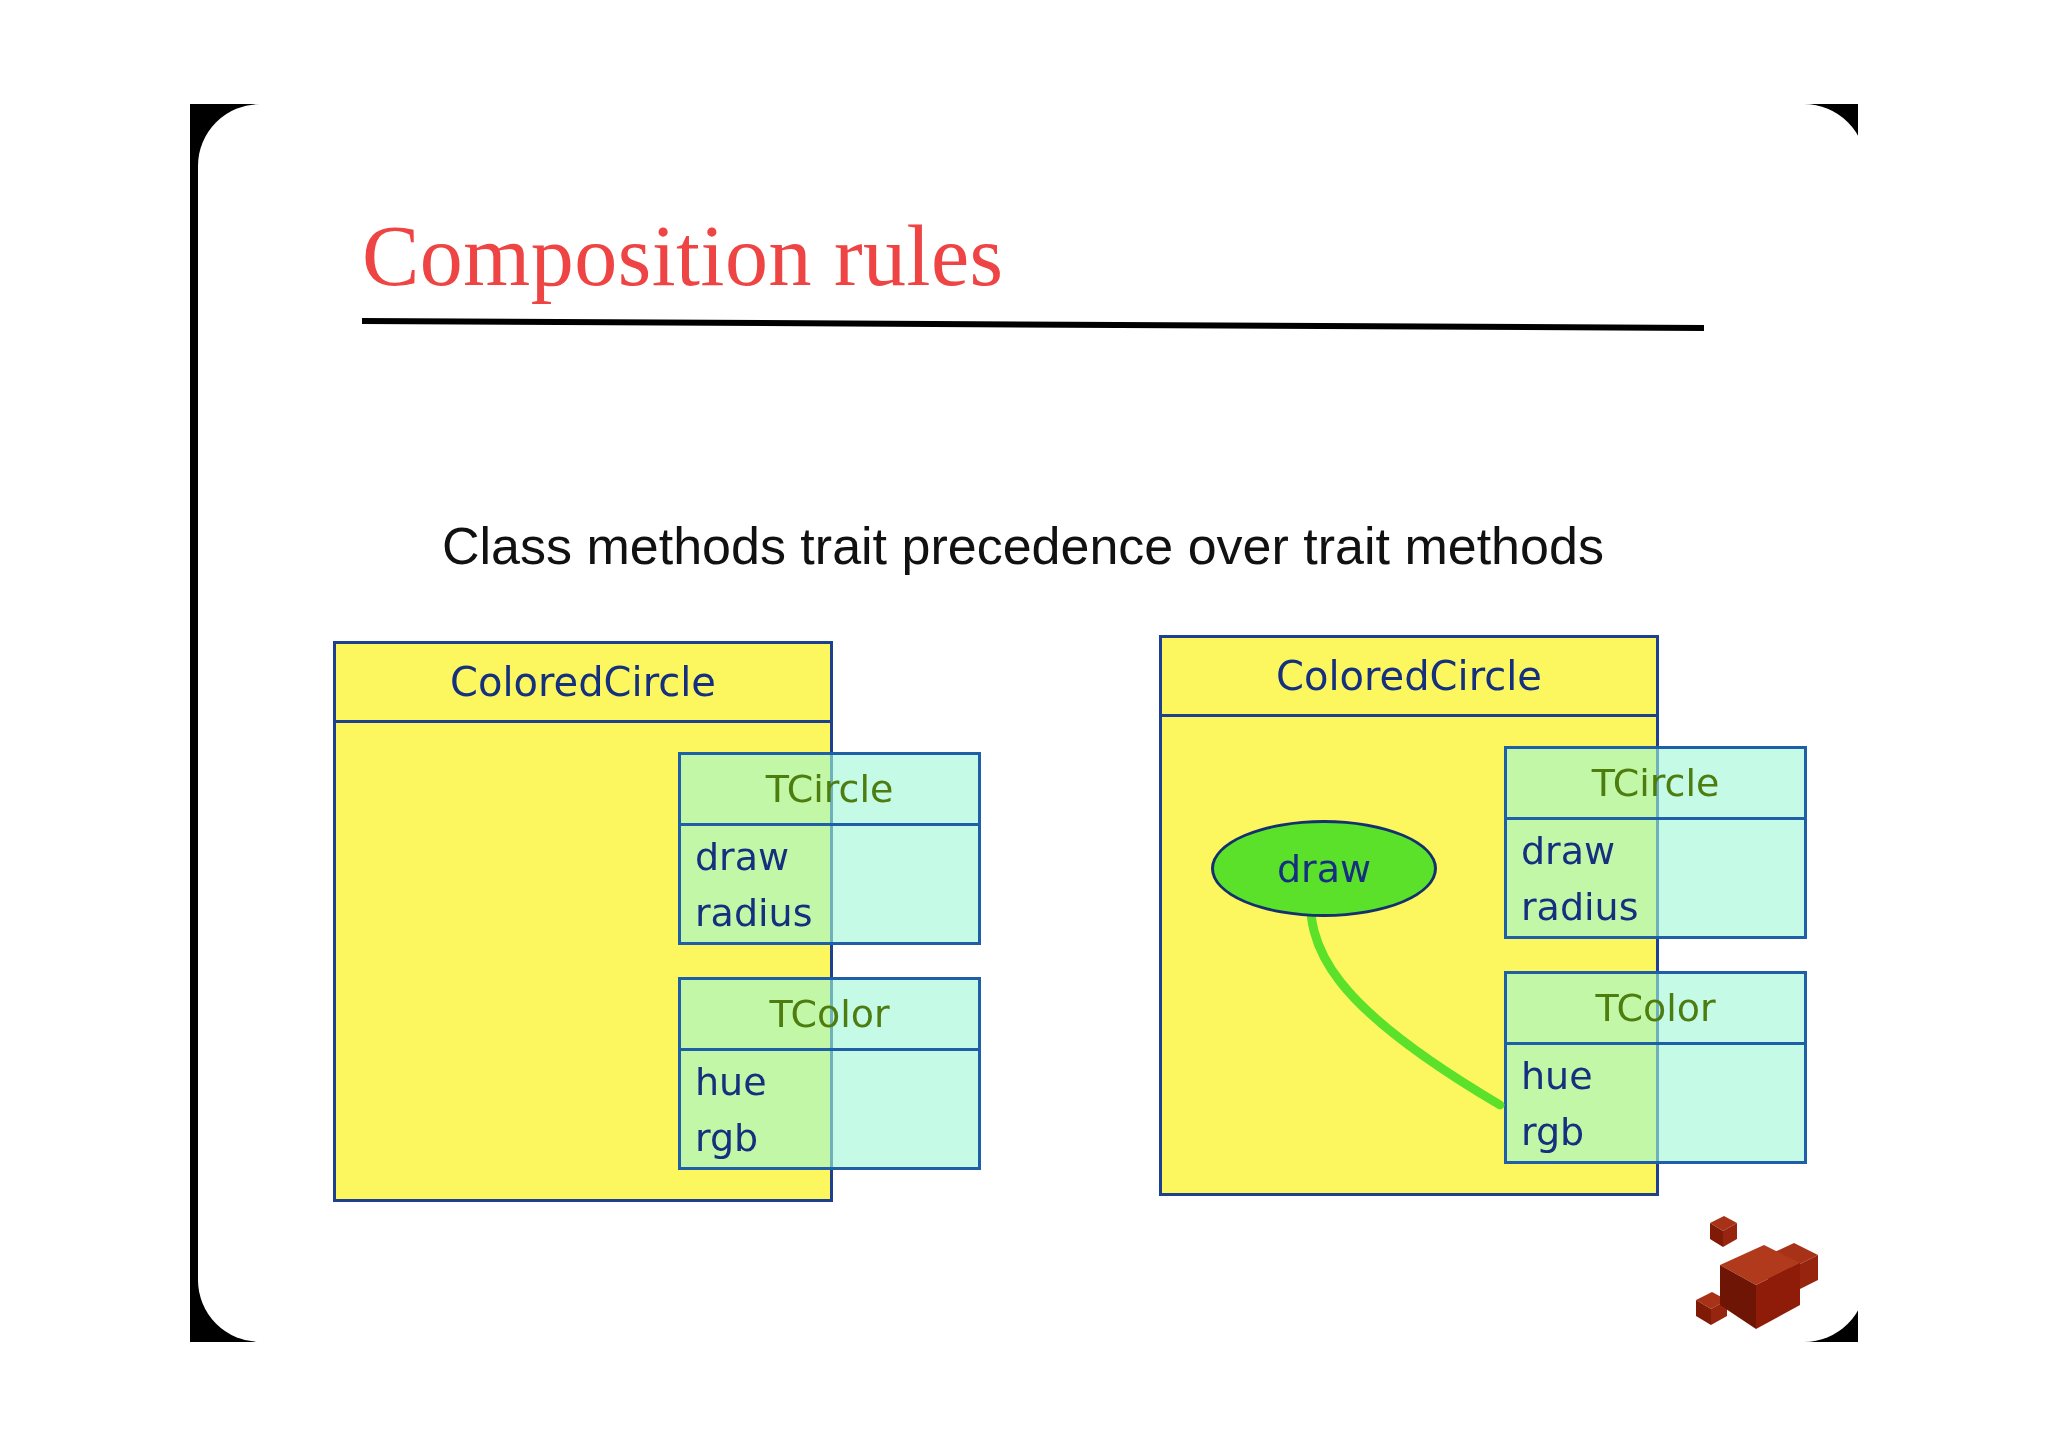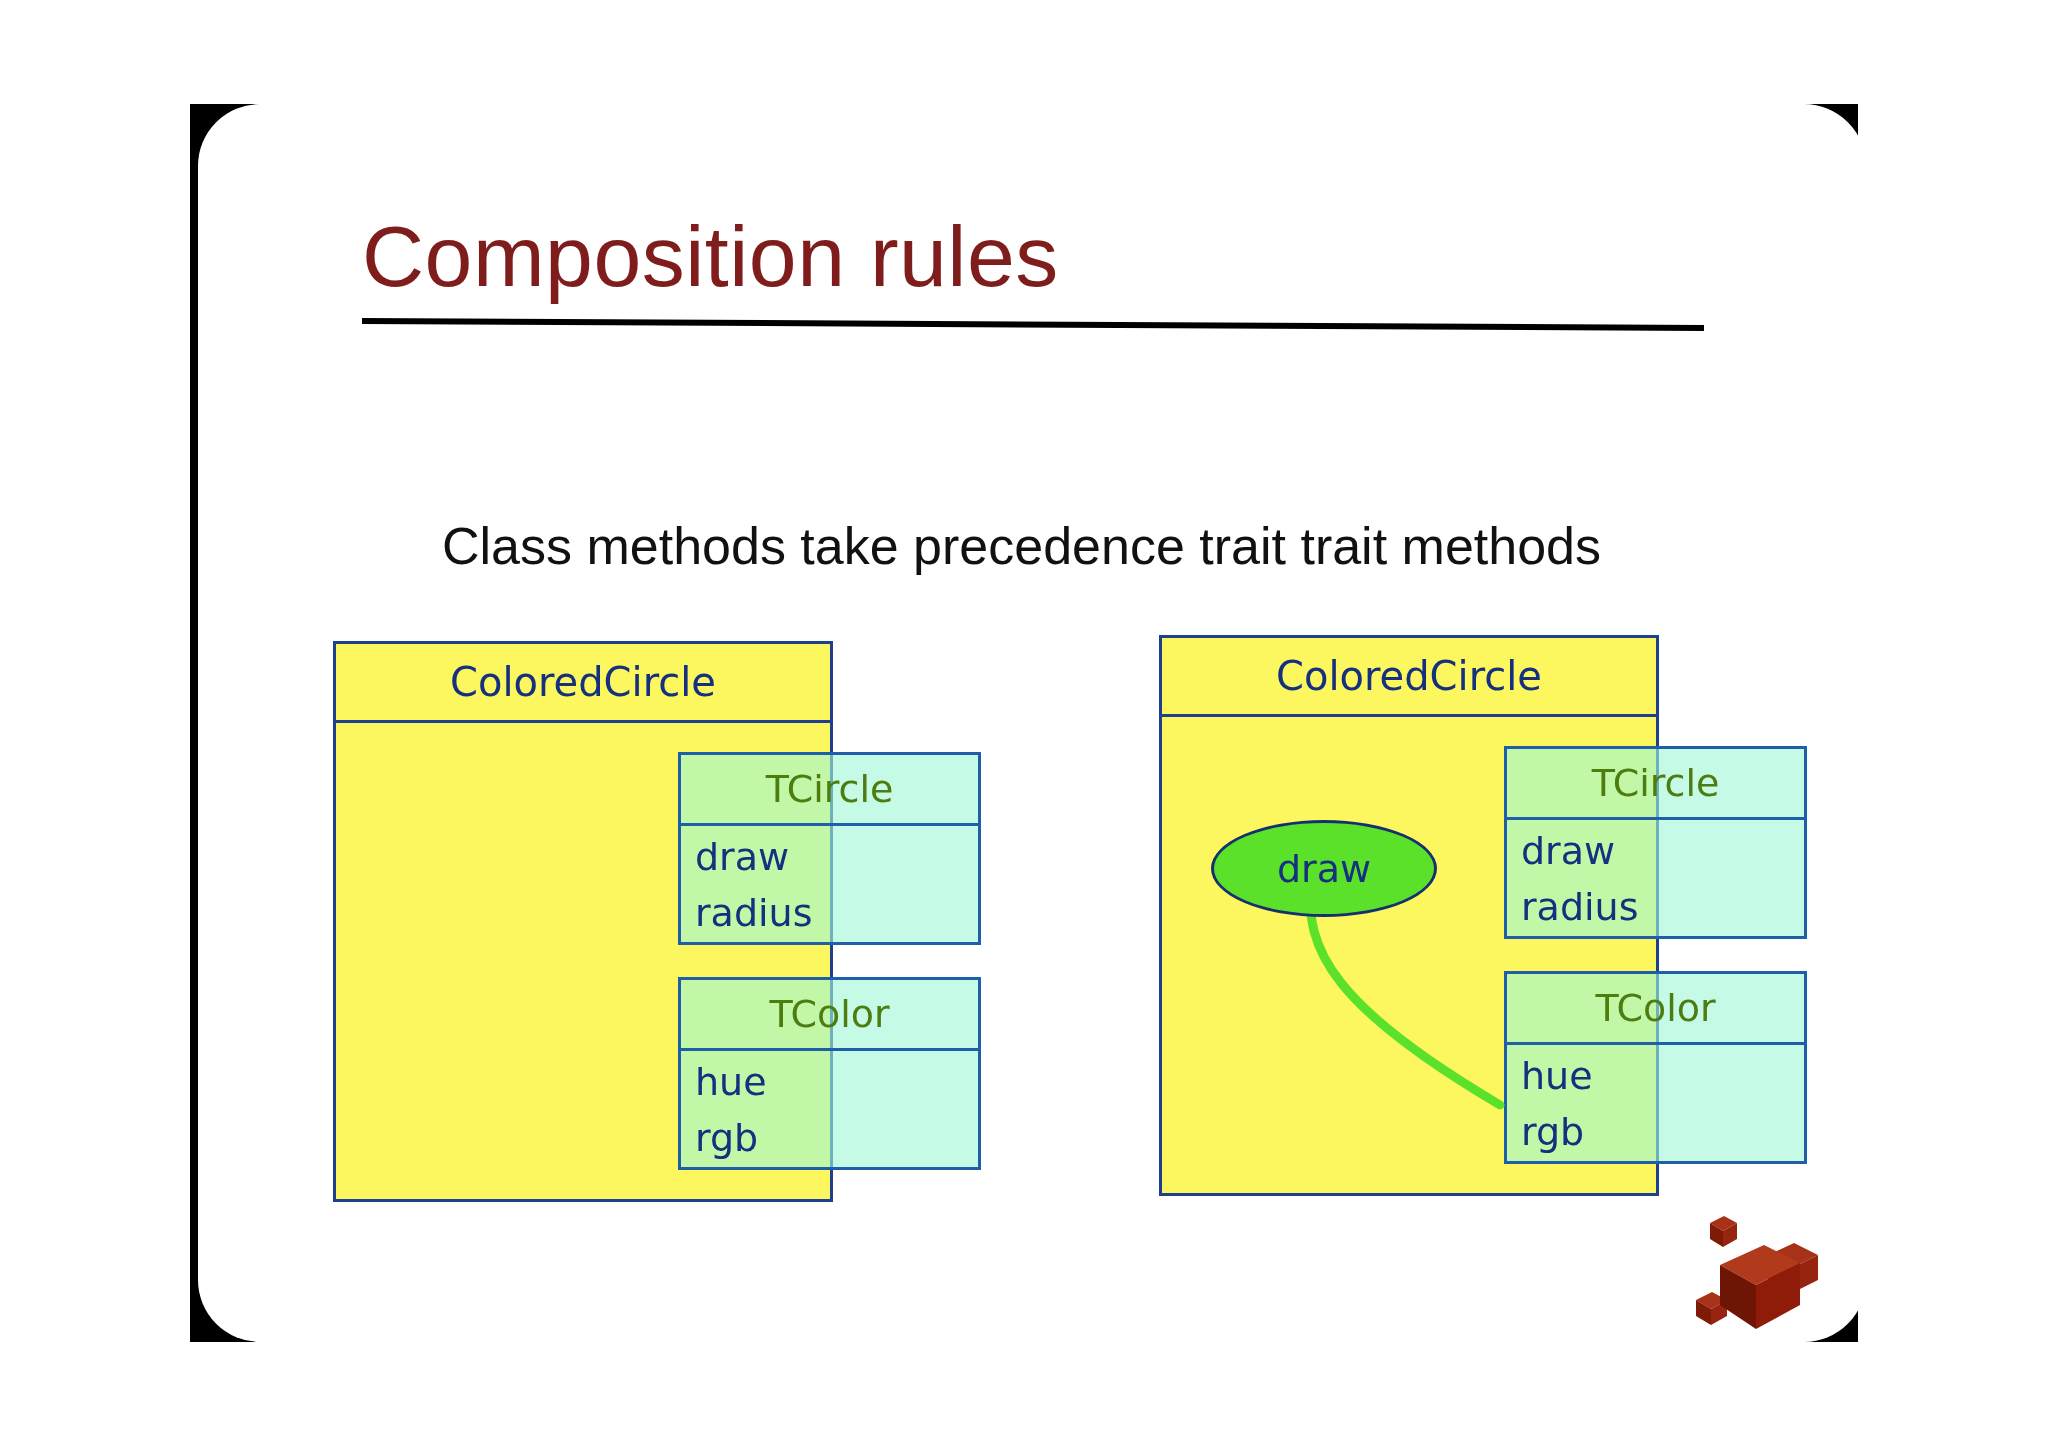--- a/index.html
+++ b/index.html
@@ -33,25 +33,25 @@
     height: 1238px;
     background: #ffffff;
     border-radius: 62px;
   }
 
   
   #title {
     position: absolute;
     left: 362px;
     top: 208px;
-    font-family: Liberation Sans, sans-serif;
+    font-family: Liberation Serif, serif;
     font-size: 86px;
     line-height: 96px;
     font-weight: 400;
-    color: #7f1d1d;
+    color: #ef4444;
     letter-spacing: 0.5px;
     white-space: nowrap;
   }
   #title-rule {
     position: absolute;
     left: 362px;
     top: 318px;
     width: 1342px;
     height: 6px;
     background: #000000;
@@ -170,21 +170,21 @@
 <body>
 
 <div id="slide">
 
   <div id="black-frame"></div>
   <div id="white-panel"></div>
 
   <div id="title">Composition rules</div>
   <div id="title-rule"></div>
 
-  <div id="subtitle">Class methods take precedence trait trait methods</div>
+  <div id="subtitle">Class methods trait precedence over trait methods</div>
 
   <div class="class-box" style="left:333px; top:641px; width:500px; height:561px;">
     <div class="cb-header">ColoredCircle</div>
   </div>
 
   <div class="trait-box" style="left:678px; top:752px; width:303px; height:193px;">
     <div class="tb-header">TCircle</div>
     <div class="tb-body">
       <div>draw</div>
       <div>radius</div>

